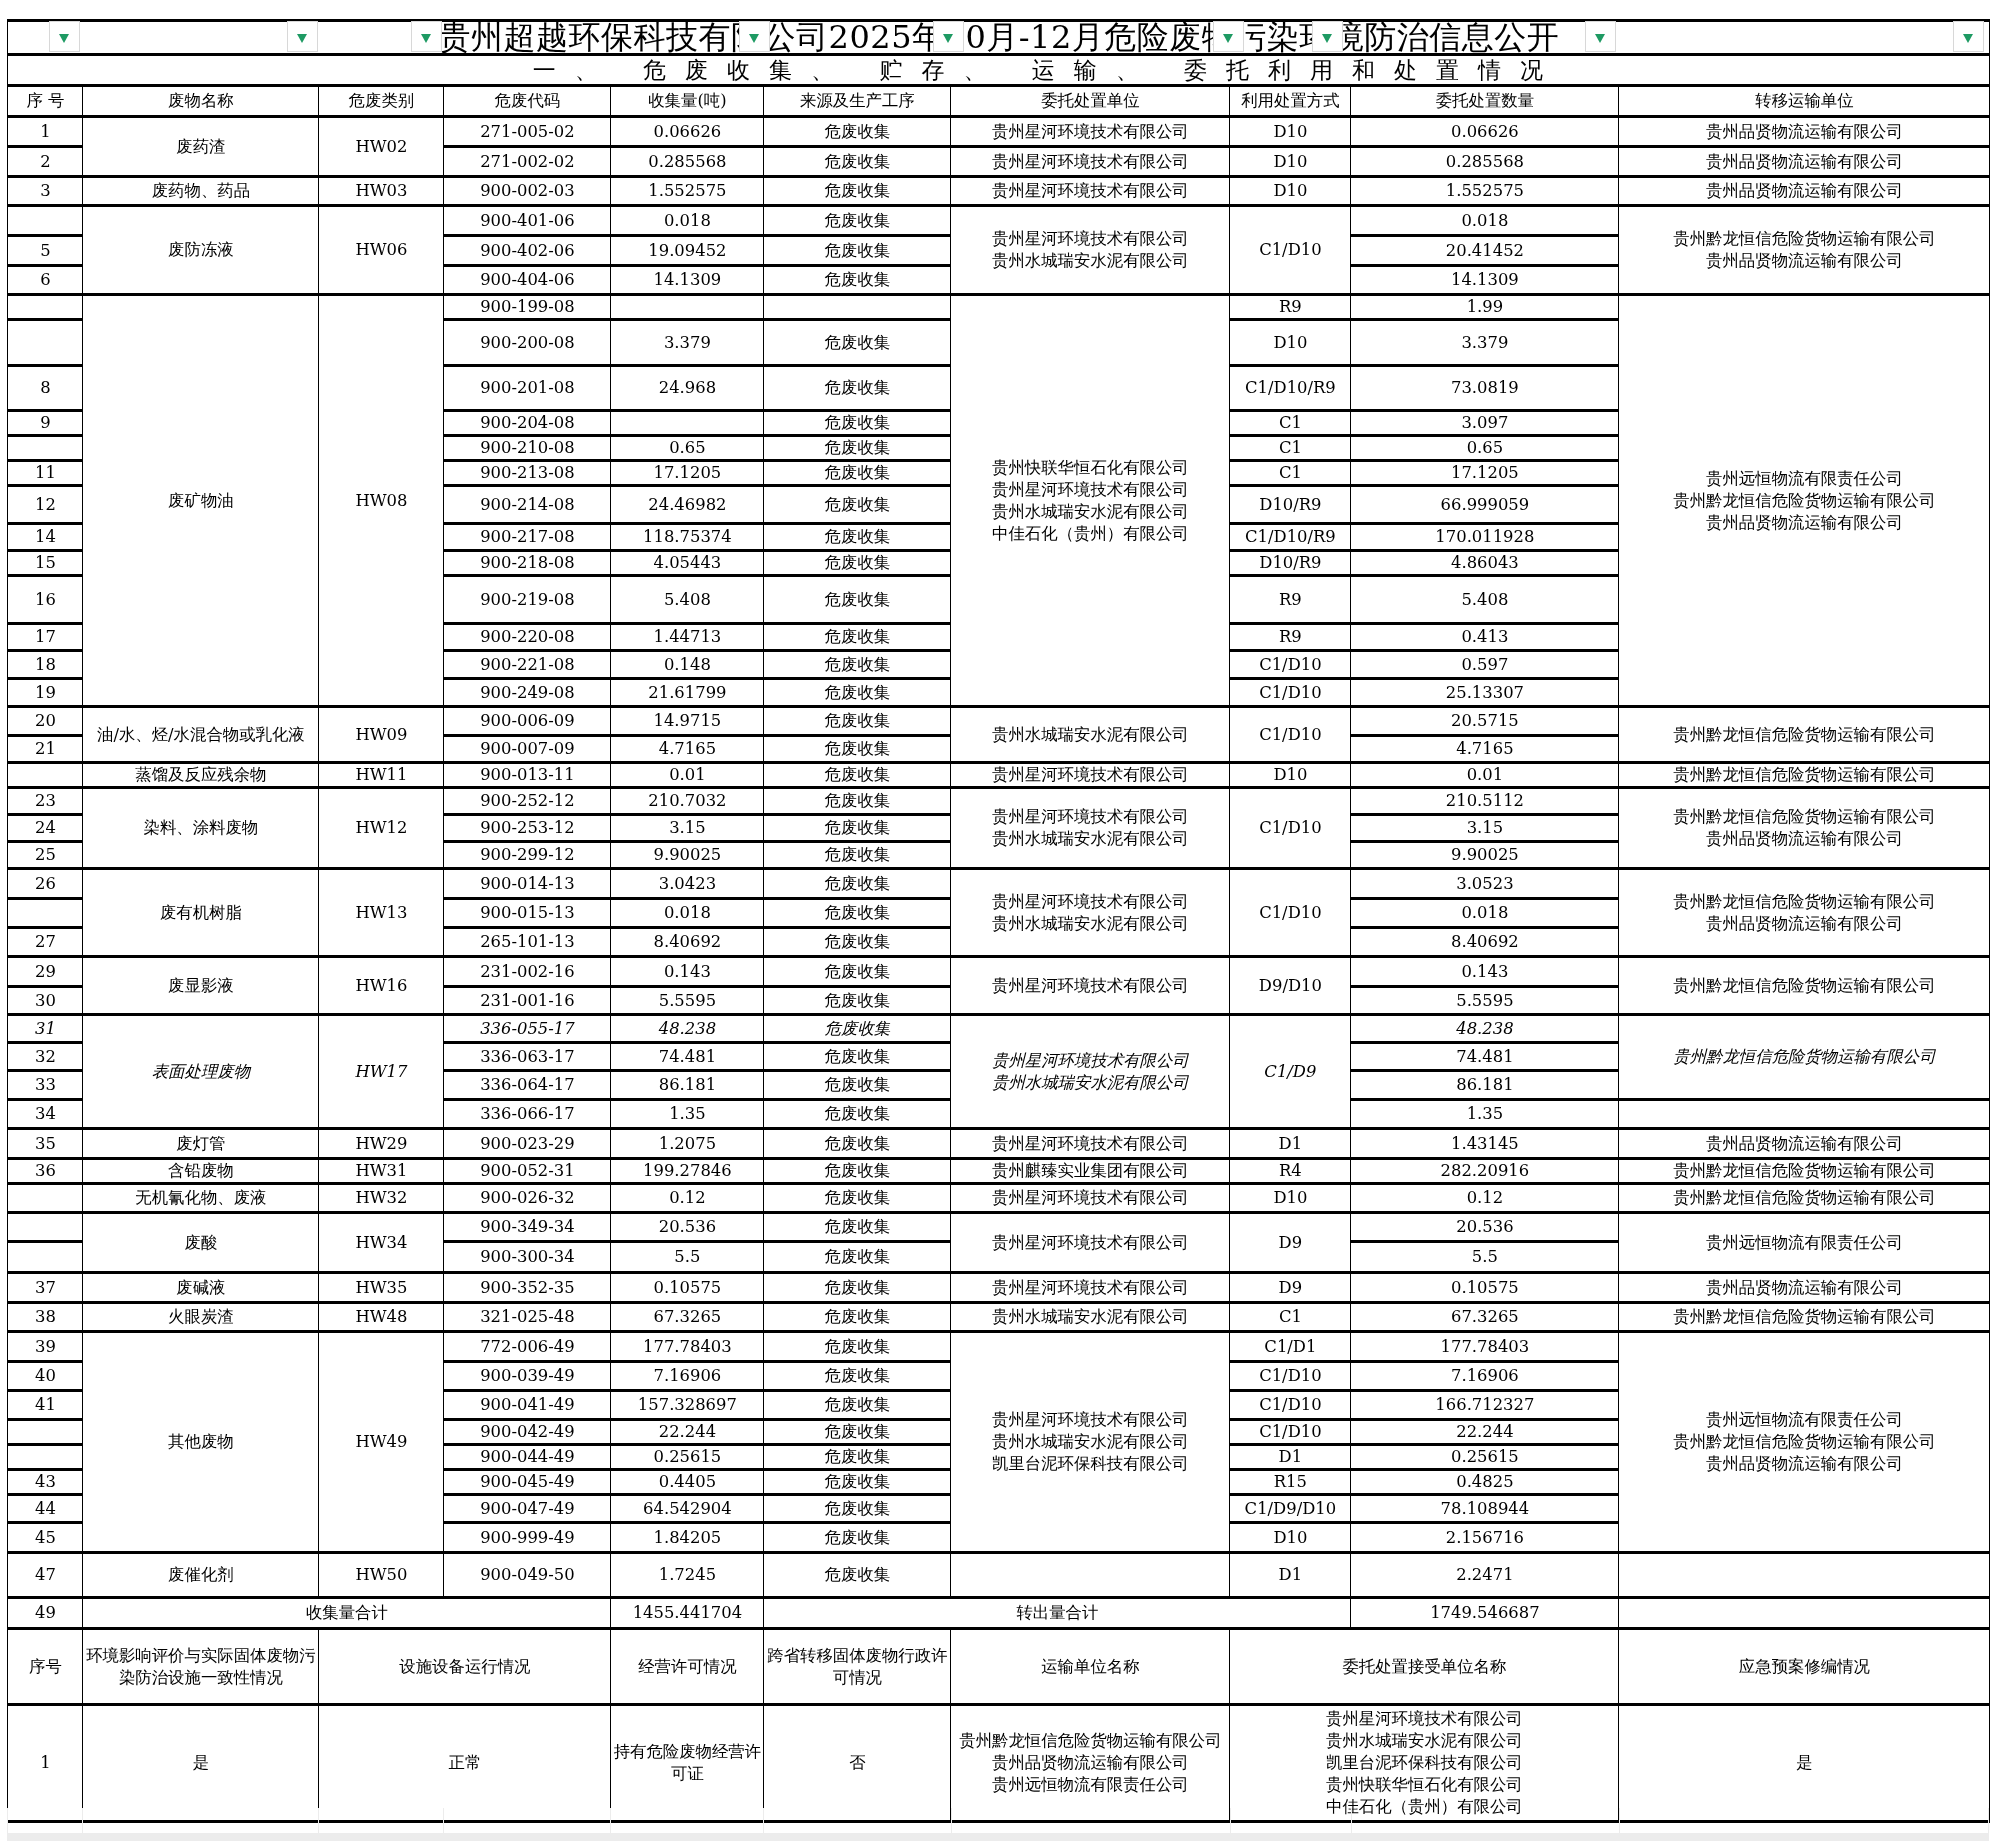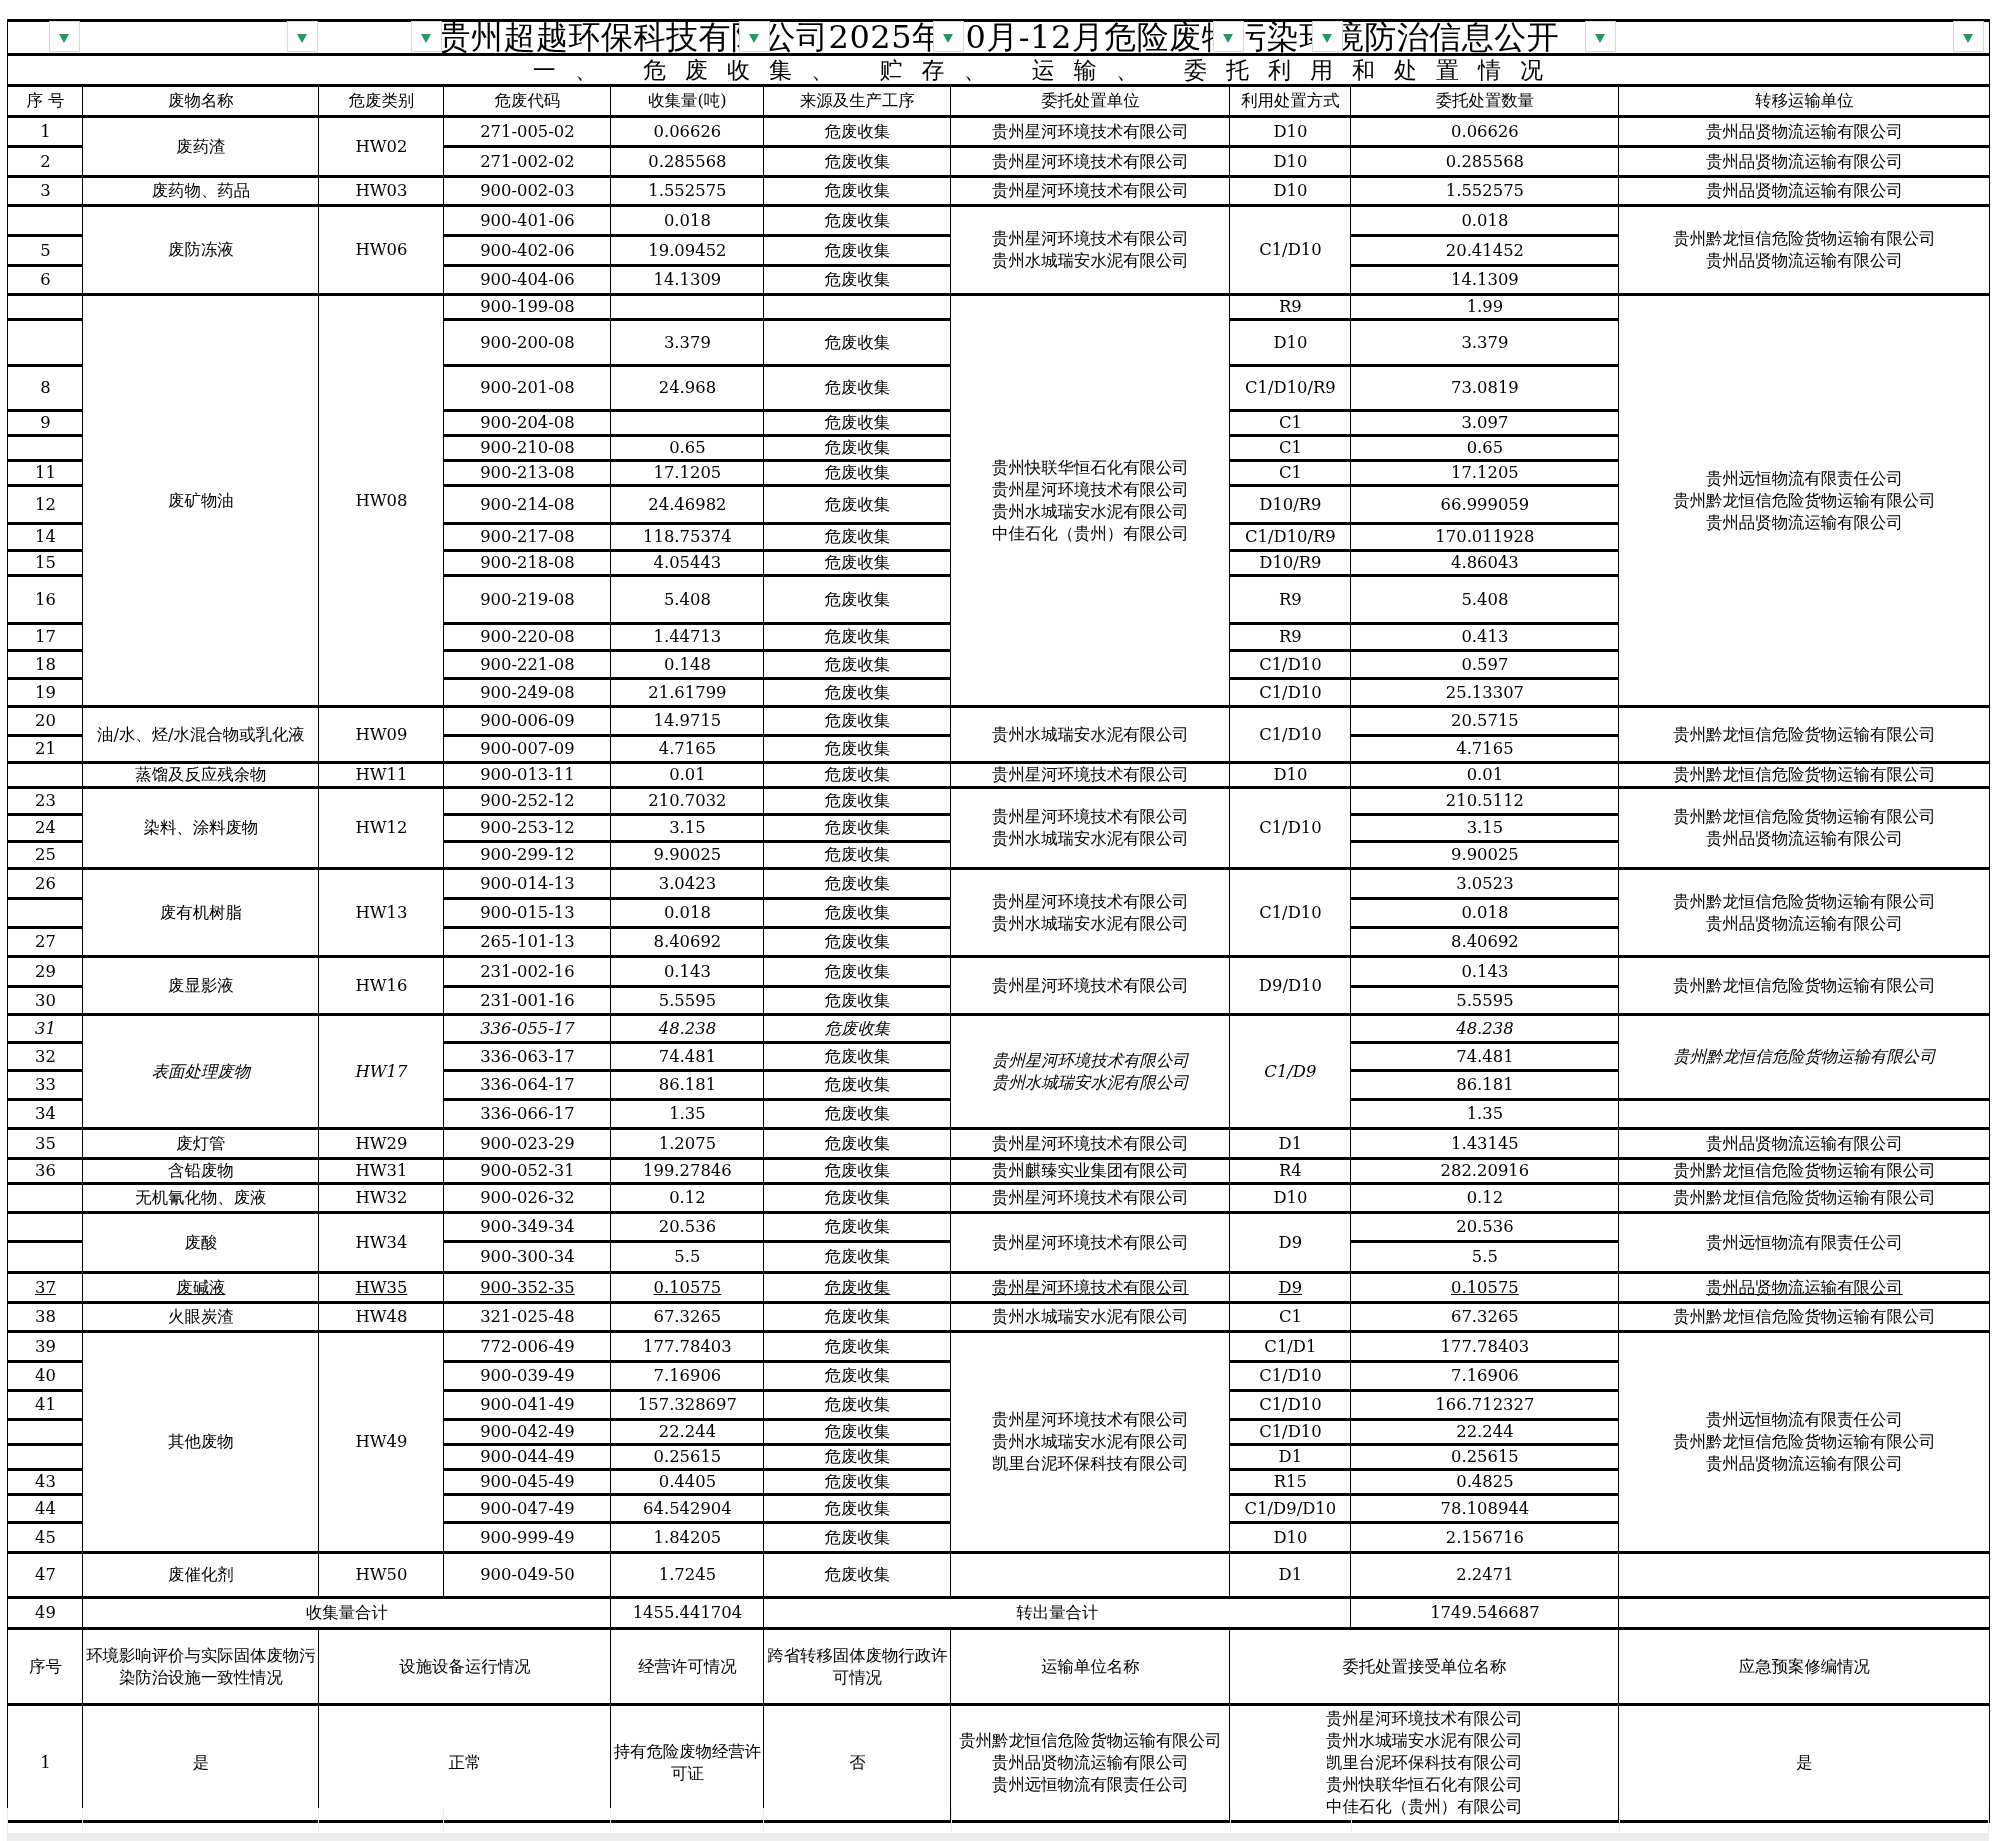--- a/index.html
+++ b/index.html
@@ -405,21 +405,21 @@
         <td>20.536</td>
         <td rowspan="2" class="multi">贵州远恒物流有限责任公司</td>
       </tr>
       <tr class="thick" style="height: 31px;">
         <td></td>
         <td>900-300-34</td>
         <td>5.5</td>
         <td>危废收集</td>
         <td>5.5</td>
       </tr>
-      <tr class="thick" style="height: 30px; text-decoration: underline;">
+      <tr class="thick" style="height: 30px;">
         <td>37</td>
         <td class="wrap">废碱液</td>
         <td>HW35</td>
         <td>900-352-35</td>
         <td>0.10575</td>
         <td>危废收集</td>
         <td>贵州星河环境技术有限公司</td>
         <td>D9</td>
         <td>0.10575</td>
         <td>贵州品贤物流运输有限公司</td>

